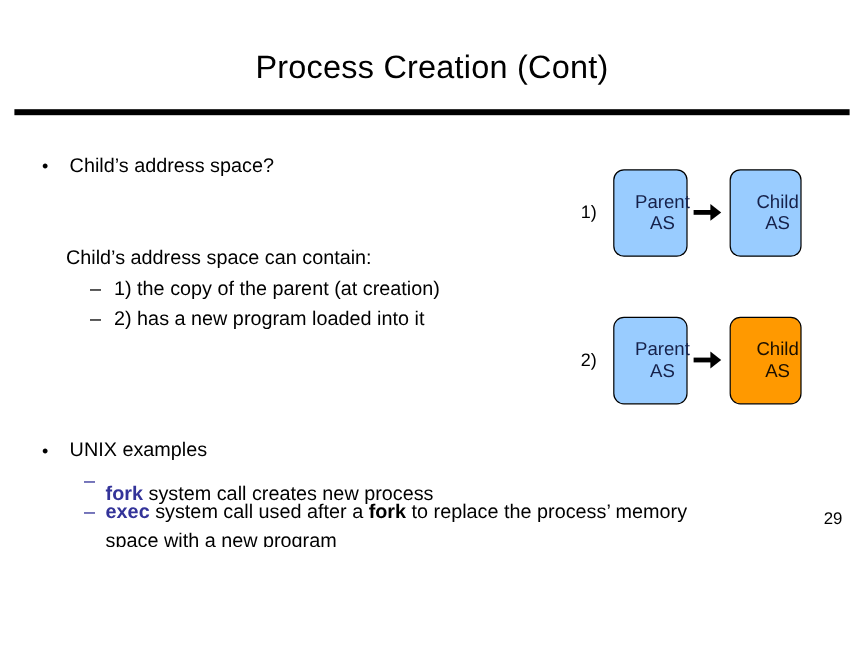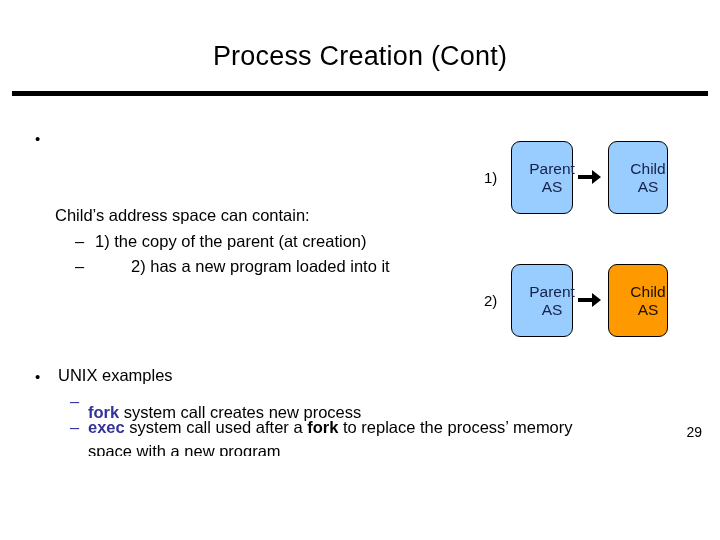--- a/index.html
+++ b/index.html
@@ -138,28 +138,29 @@
 </style>
 </head>
 <body>
 
 <div id="slide">
 
   <div id="title">Process Creation (Cont)</div>
   <div id="title-rule"></div>
 
   <span class="bullet-dot" style="left:35px; top:131px;">•</span>
+  <span class="txt" style="left:58px; top:130px;">Child’s address space?</span>
 
   <span class="txt" style="left:55px; top:207px;">Child’s address space can contain:</span>
 
   <span class="dash" style="left:75px; top:233px;">–</span>
   <span class="txt" style="left:95px; top:233px;">1) the copy of the parent (at creation)</span>
 
   <span class="dash" style="left:75px; top:258px;">–</span>
-  <span class="txt" style="left:95px; top:258px;margin-left:36px;">2) has a new program loaded into it</span>
+  <span class="txt" style="left:95px; top:258px;">2) has a new program loaded into it</span>
 
   <span class="bullet-dot" style="left:35px; top:369px;">•</span>
   <span class="txt" style="left:58px; top:367px;">UNIX examples</span>
 
   <span class="dash dash-navy" style="left:70px; top:393px;">–</span>
   <span class="txt" style="left:88px; top:393px;margin-top:11px;"><span class="kw">fork</span><span> system call creates new process</span></span>
 
   <span class="dash dash-navy" style="left:70px; top:419px;">–</span>
   <span class="txt" style="left:88px; top:419px;"><span class="kw">exec</span><span> system call used after a </span><span class="kw-black">fork</span><span> to replace the process’ memory</span></span>
   <span class="txt" style="left:88px; top:443px;">space with a new program</span>

